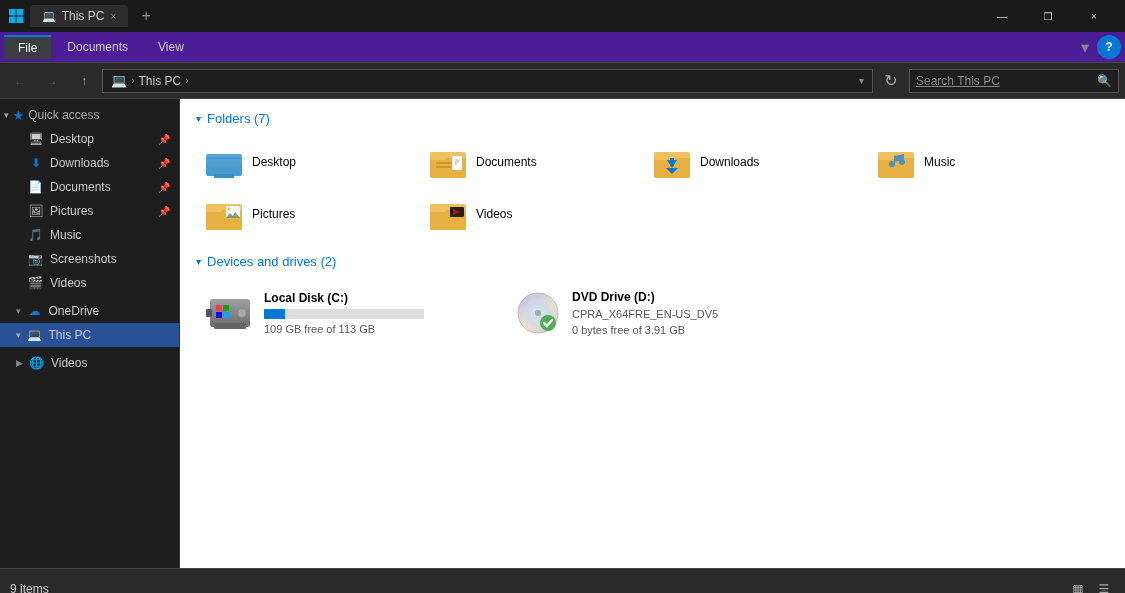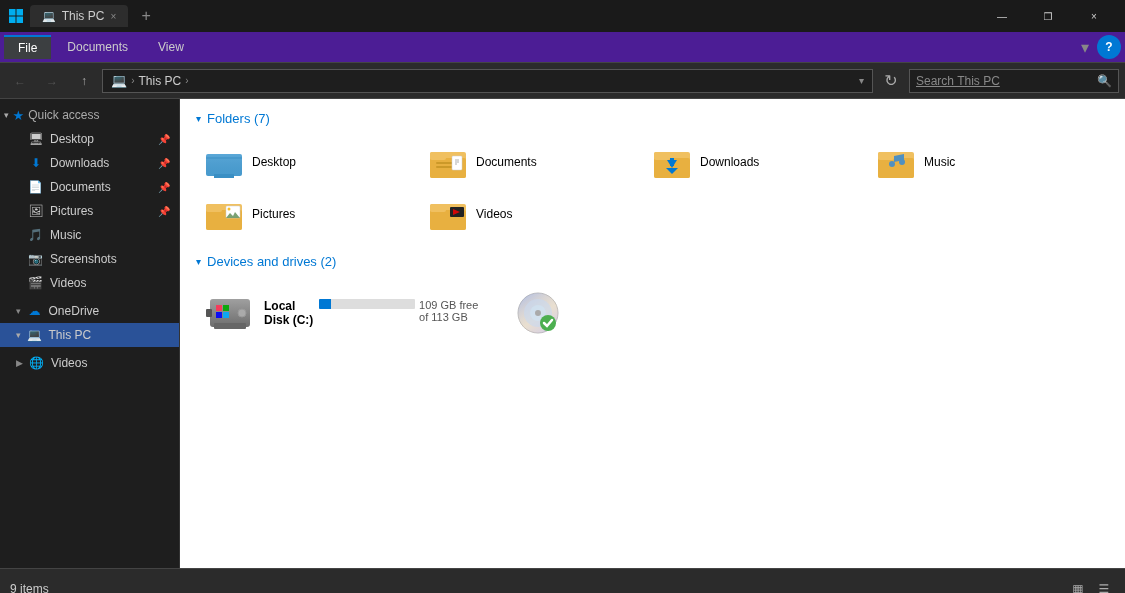--- a/index.html
+++ b/index.html
@@ -177,21 +177,21 @@
     .drive-item {
       display: flex;
       align-items: center;
       gap: 10px;
       width: 300px;
       padding: 8px 10px;
       cursor: pointer;
       border-radius: 2px;
     }
     .drive-icon-wrap { width: 48px; height: 48px; display: flex; align-items: center; justify-content: center; flex-shrink: 0; }
-    .drive-info { display: flex; flex-direction: row; gap: 4px; }
+    .drive-info { display: flex; flex-direction: column; gap: 4px; }
     .drive-name { font-size: 12px; font-weight: 600; color: #000; }
     .drive-bar-wrap { width: 160px; height: 10px; background: #ddd; border-radius: 1px; overflow: hidden; }
     .drive-bar { height: 100%; background: #0078d4; }
     .drive-space { font-size: 11px; color: #555; }
 
     
     .status-bar {
       height: 40px;
       background: #2b2b2b;
       border-top: 1px solid #444;
@@ -475,20 +475,25 @@
             <polyline points="30,34 33,37 38,31" stroke="#fff" stroke-width="2.5" fill="none" stroke-linecap="round"></polyline>
             <defs>
                 <linearGradient id="dvdg" x1="0.3" y1="0" x2="1" y2="1">
                   <stop offset="0" stop-color="#9ad" stop-opacity="0.5"></stop>
                   <stop offset="0.5" stop-color="#fda" stop-opacity="0.3"></stop>
                   <stop offset="1" stop-color="#a9f" stop-opacity="0.3"></stop>
                 </linearGradient>
               </defs>
           </svg>
         </div>
+        <div class="drive-info">
+          <span class="drive-name">DVD Drive (D:)</span>
+          <span style="font-size:11px; color:#555;">CPRA_X64FRE_EN-US_DV5</span>
+          <span class="drive-space">0 bytes free of 3.91 GB</span>
+        </div>
       </div>
     </div>
   </div>
 </div>
 
 <div class="status-bar">
   <span>9 items</span>
   <div class="status-right">
     <div class="view-btn">▦</div>
     <div class="view-btn">☰</div>

